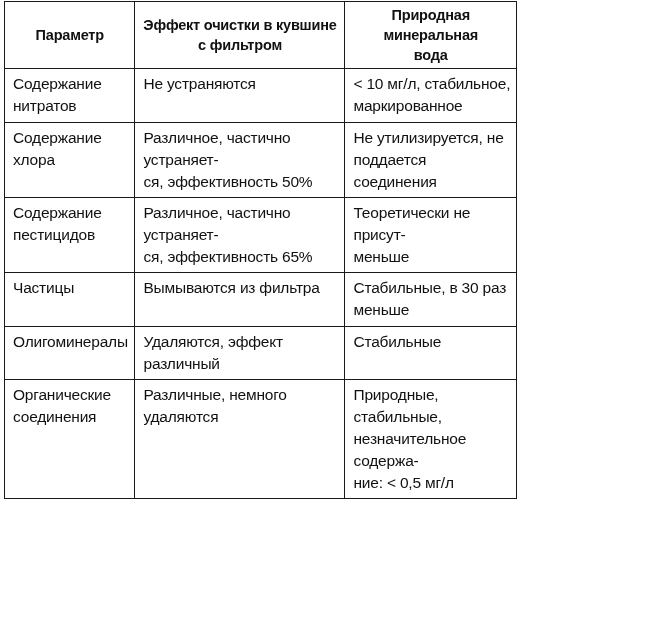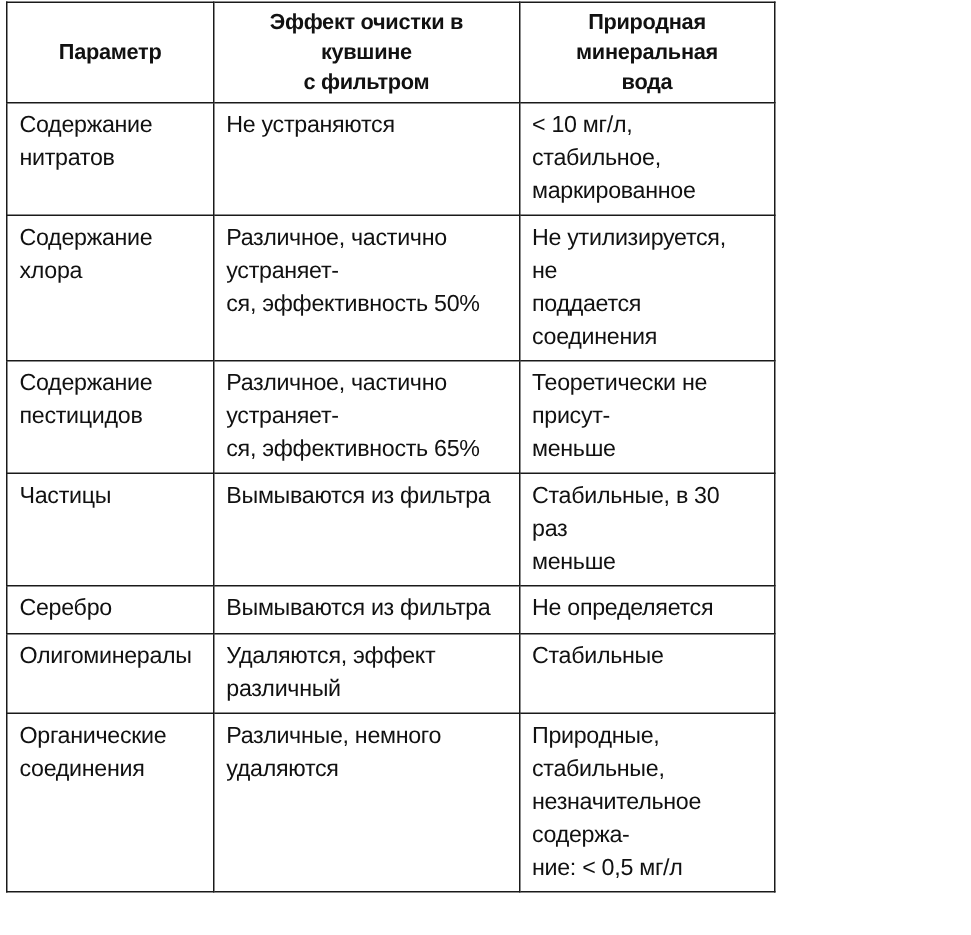--- a/index.html
+++ b/index.html
@@ -21,21 +21,21 @@
     border-collapse: collapse;
     font-family: Liberation Sans, sans-serif;
     font-stretch: condensed;
     color: #111111;
     font-size: 15.5px;
     line-height: 22px;
   }
   .doc-table th, .doc-table td {
     border: 1.5px solid #1a1a1a;
     vertical-align: top;
-    padding: 4px 14px 4px 8px;
+    padding: 4px 4px 4px 8px;
     letter-spacing: -0.2px;
   }
   .doc-table th {
     font-weight: bold;
     text-align: center;
     vertical-align: middle;
     font-size: 14.5px;
     line-height: 20px;
     height: 44px;
     padding: 3px 6px;
@@ -124,31 +124,20 @@
       <td>
           <span class="cell-text">Вымываются из фильтра</span>
         </td>
       <td>
           <span class="cell-text">Стабильные, в 30 раз
 меньше</span>
         </td>
     </tr>
     <tr class="r1">
       <td>
-          <span class="cell-text">Серебро</span>
-        </td>
-      <td>
-          <span class="cell-text">Вымываются из фильтра</span>
-        </td>
-      <td>
-          <span class="cell-text">Не определяется</span>
-        </td>
-    </tr>
-    <tr class="r1">
-      <td>
           <span class="cell-text">Олигоминералы</span>
         </td>
       <td>
           <span class="cell-text">Удаляются, эффект различный</span>
         </td>
       <td>
           <span class="cell-text">Стабильные</span>
         </td>
     </tr>
     <tr class="r3">

